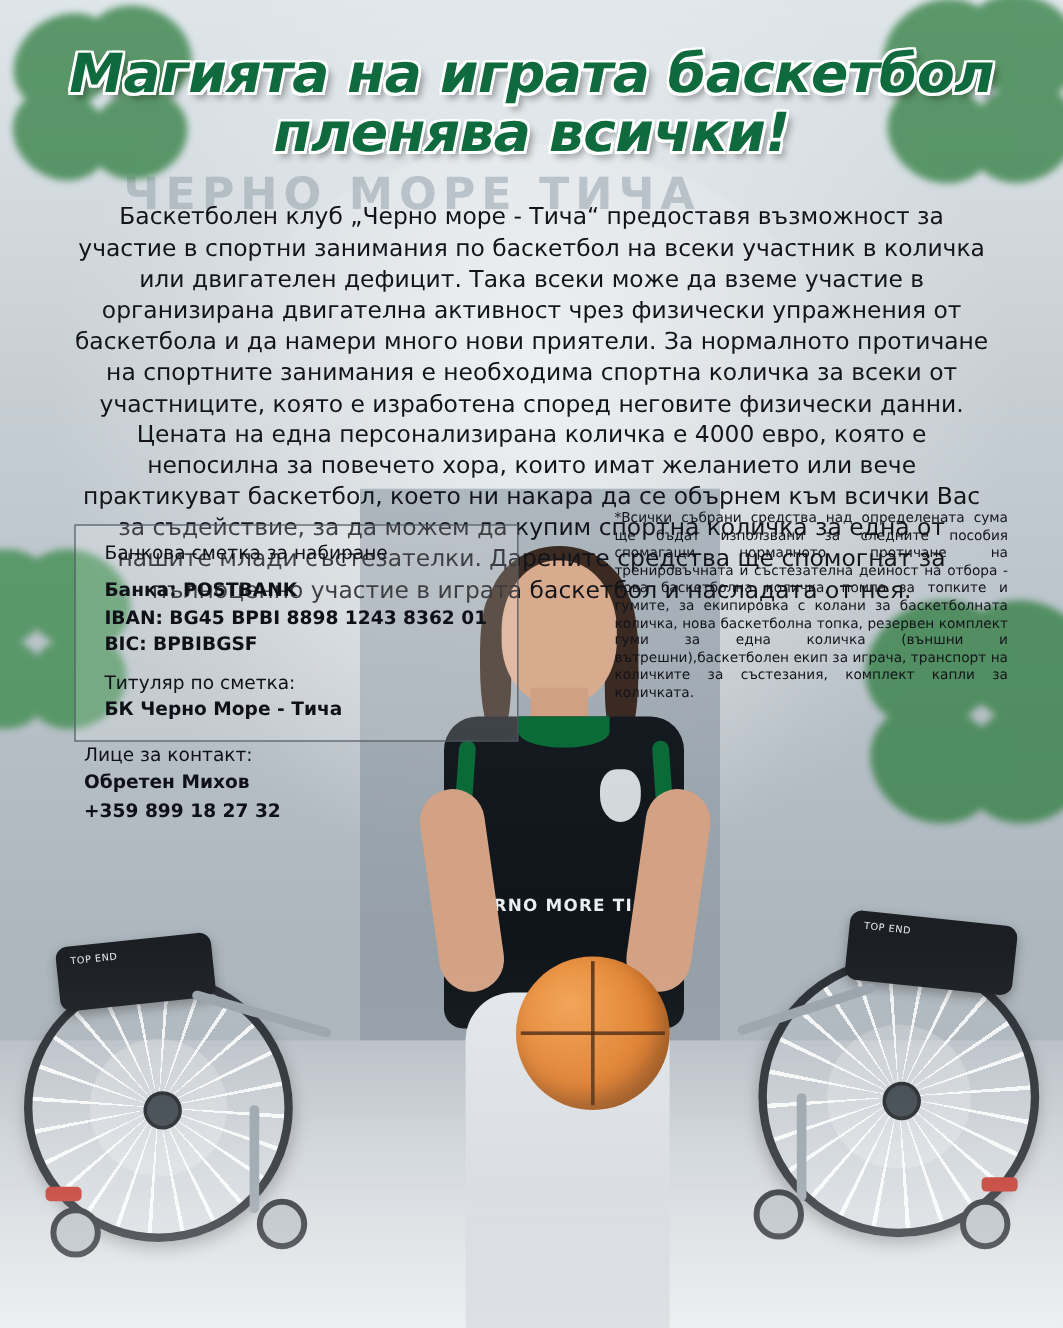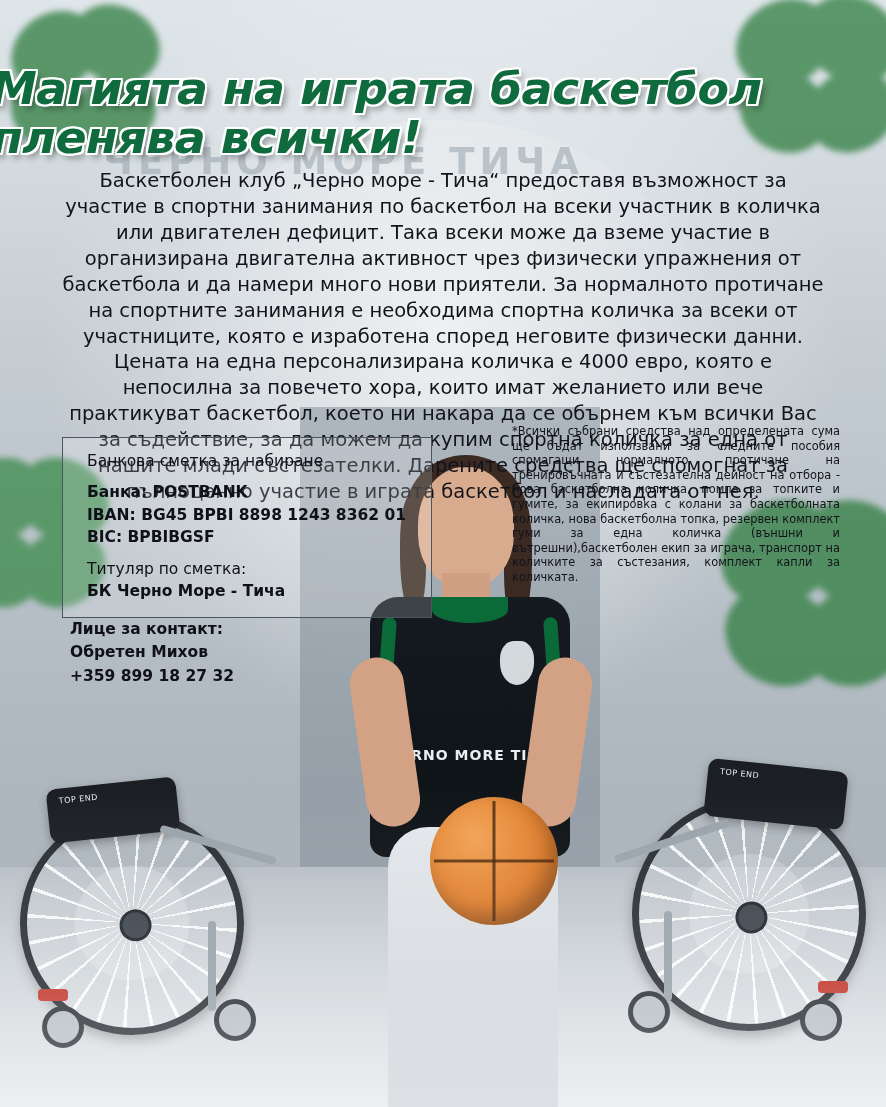--- a/index.html
+++ b/index.html
@@ -63,23 +63,22 @@
     filter: blur(0.4px);
   }
   .clover.blurred { filter: blur(3px); opacity: .75; }
 
   
   .headline {
     position: absolute;
     top: 38px;
     left: 0;
     right: 0;
-    text-align: left;
+    text-align: center;
     z-index: 6;
-    margin-top: 27px;
   }
   .headline .line {
     font-family: "DejaVu Sans", sans-serif;
     font-style: italic;
     font-weight: bold;
     font-size: 45px;
     line-height: 1.08;
     color: #0f6b3d;
     letter-spacing: -0.5px;
     text-shadow:
@@ -124,21 +123,21 @@
   .contact {
     position: absolute;
     left: 70px;
     top: 618px;
     width: 340px;
     z-index: 6;
     font-size: 15.5px;
     line-height: 1.5;
     color: #101018;
   }
-  .contact .label { font-weight: bold; }
+  .contact .label { font-weight: normal; }
   .contact .name,
   .contact .phone { font-weight: bold; }
 
   
   .footnote {
     position: absolute;
     right: 46px;
     top: 424px;
     width: 328px;
     z-index: 6;

